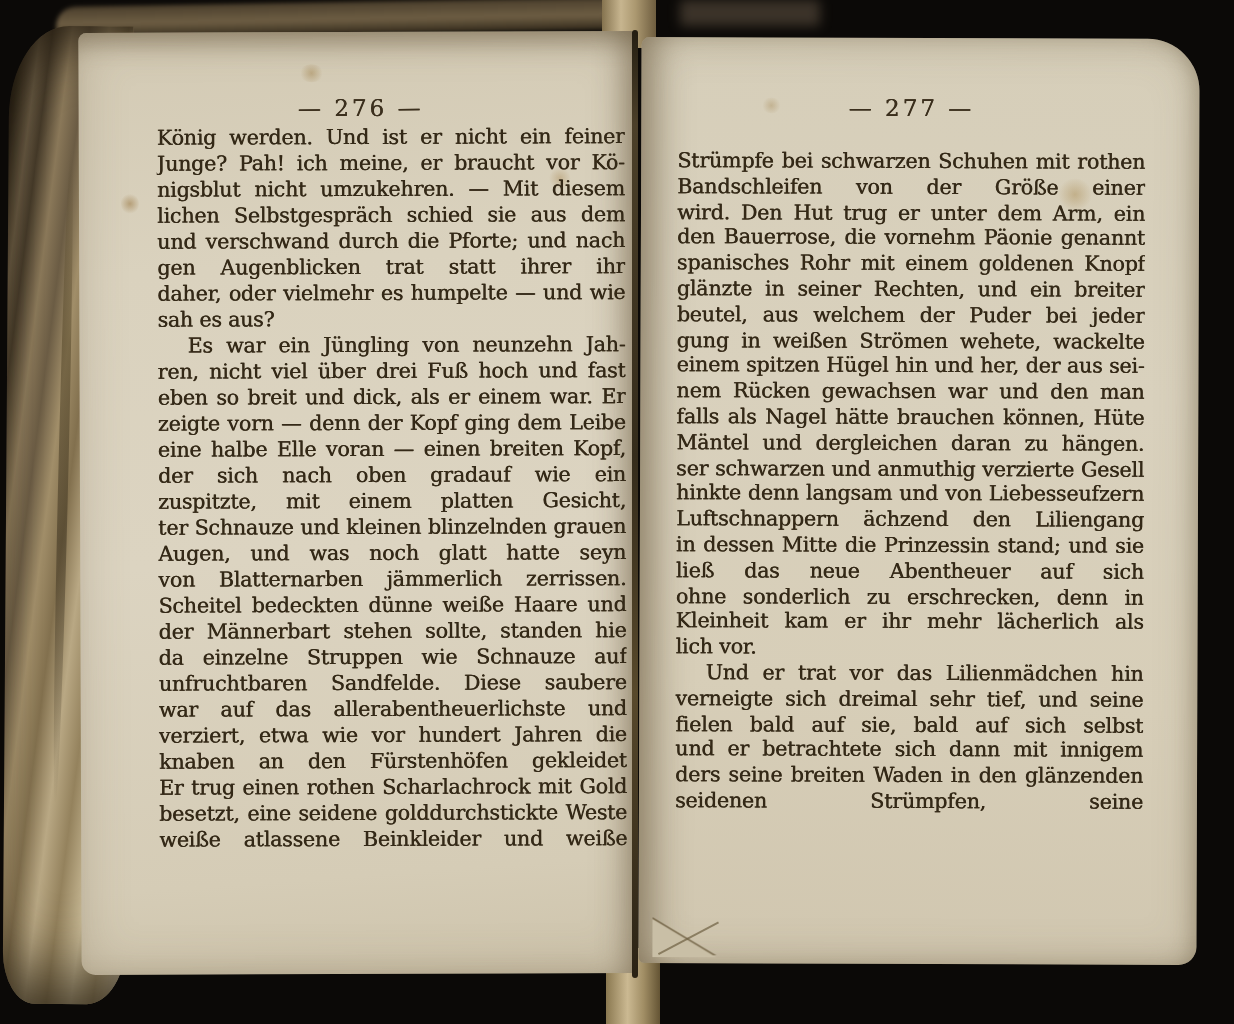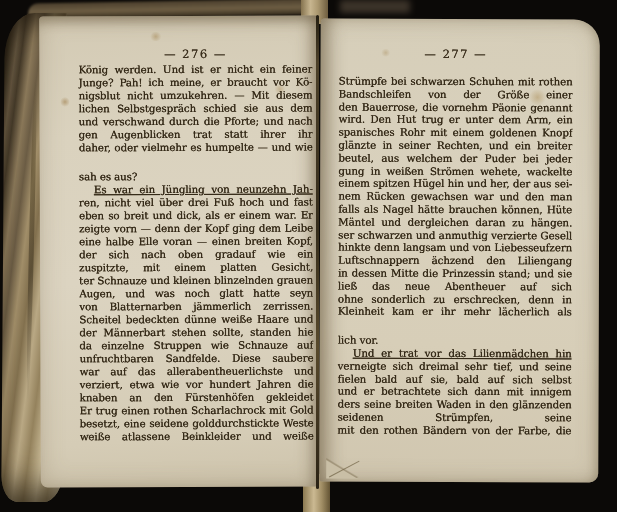--- a/index.html
+++ b/index.html
@@ -95,33 +95,33 @@
   .fold-line {
     position:absolute; left:8px; bottom:12px; width:34px; height:1px;
     background:rgba(110,95,65,.7); transform:rotate(-28deg);
   }
   
   .page-header {
     position:absolute; width:234px; text-align:center;
     font-size:11.5px; color:#3b2f1d; letter-spacing:1.5px;
     text-shadow:.2px 0 0 currentColor;
   }
-  .page.left .page-header { left:39px; top:31px; }
+  .page.left .page-header { left:24px; top:31px; }
   .page.right .page-header { left:18px; top:28px; }
   .page-body { position:absolute; width:234px; }
   .page.left .page-body { left:39px; top:47px; }
   .page.right .page-body { left:18px; top:56px; }
   .line {
     height:13px; line-height:13px; font-size:10.3px; color:#342917;
     text-align:justify; text-align-last:justify; overflow:hidden;
     letter-spacing:-.1px; text-shadow:.25px 0 0 currentColor;
   }
   .page.right .line { height:12.8px; line-height:12.8px; }
-  .line.indent { text-indent:15px;text-decoration:underline; }
-  .line.end { text-align-last:left;margin-top:16px; }
+  .line.indent { text-indent:15px; }
+  .line.end { text-align-last:left; }
 </style>
 </head>
 <body>
 
 <div class="scene">
 
   <div class="top-ridge"></div>
   <div class="top-blur"></div>
 
   <div class="edge-stack">
@@ -173,22 +173,22 @@
   <div class="gutter"></div>
 
   <div class="page right">
     <div class="stain d"></div>
     <div class="stain e"></div>
     <div class="page-header">— 277 —</div>
     <div class="page-body">
 
     <div class="line">Strümpfe bei schwarzen Schuhen mit rothen</div>
         <div class="line">Bandschleifen von der Größe einer rothstammen-</div>
+        <div class="line">wird.  Den Hut trug er unter dem Arm, ein</div>
         <div class="line">den Bauerrose, die vornehm Päonie genannt</div>
-        <div class="line">wird.  Den Hut trug er unter dem Arm, ein</div>
         <div class="line">spanisches Rohr mit einem goldenen Knopf</div>
         <div class="line">glänzte in seiner Rechten, und ein breiter Haar-</div>
         <div class="line">beutel, aus welchem der Puder bei jeder Bewe-</div>
         <div class="line">gung in weißen Strömen wehete, wackelte auf</div>
         <div class="line">einem spitzen Hügel hin und her, der aus sei-</div>
         <div class="line">nem Rücken gewachsen war und den man allen-</div>
         <div class="line">falls als Nagel hätte brauchen können,  Hüte</div>
         <div class="line">Mäntel und dergleichen daran zu hängen.  Die-</div>
         <div class="line">ser schwarzen und anmuthig verzierte Gesell</div>
         <div class="line">hinkte denn langsam und von Liebesseufzern und</div>
@@ -197,19 +197,18 @@
         <div class="line">ließ das neue Abentheuer auf sich zukommen,</div>
         <div class="line">ohne sonderlich zu erschrecken, denn in seiner</div>
         <div class="line">Kleinheit kam er ihr mehr lächerlich als gefähr-</div>
         <div class="line end">lich vor.</div>
         <div class="line indent">Und er trat vor das Lilienmädchen hin und</div>
         <div class="line">verneigte sich dreimal sehr tief, und seine Blicke</div>
         <div class="line">fielen bald auf sie, bald auf sich selbst zurück,</div>
         <div class="line">und er betrachtete sich dann mit innigem Wohl-</div>
         <div class="line">ders seine breiten Waden in den glänzenden</div>
         <div class="line">seidenen Strümpfen, seine Bräutigamsschuhe</div>
-        <div class="line">mit den rothen Bändern von der Farbe, die</div>
       </div>
     <div class="fold"></div>
     <div class="fold-line"></div>
   </div>
 
 </div>
 
 </body></html>

